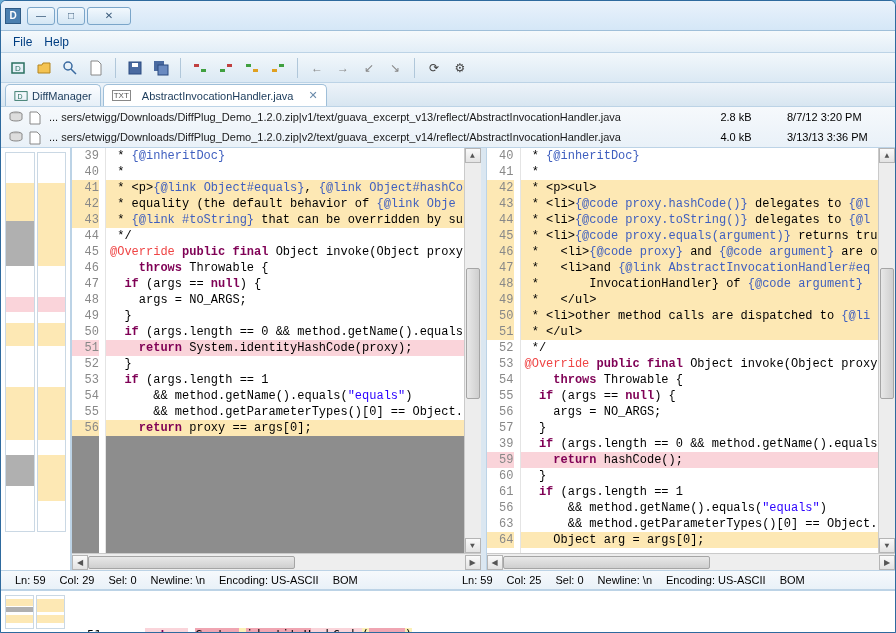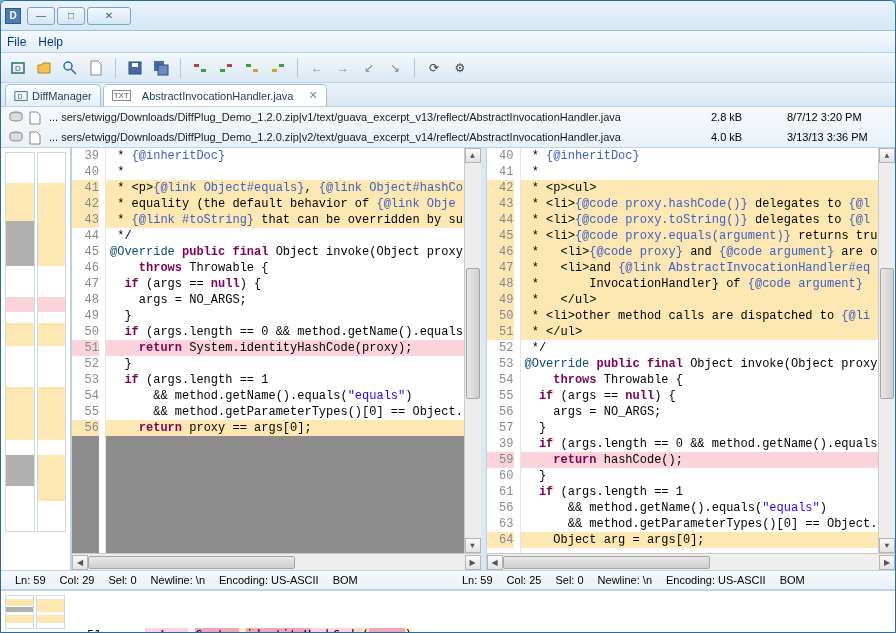--- a/index.html
+++ b/index.html
@@ -54,21 +54,21 @@
   cursor: pointer;
 }
 .win-btn.close { width: 44px; background: linear-gradient(#f2f8fd,#d4e6f4); }
 
 .menubar {
   height: 22px;
   background: linear-gradient(#f5f9fc,#e2eef7);
   border-bottom: 1px solid #bcd3e6;
   display: flex;
   align-items: center;
-  padding-left: 6px;
+  padding-left: 12px;
   gap: 12px;
   color: #003e82;
 }
 .menubar span { cursor: pointer; }
 
 .toolbar {
   height: 30px;
   background: linear-gradient(#f2f7fb,#dbe9f4);
   border-bottom: 1px solid #bcd3e6;
   display: flex;
@@ -123,21 +123,21 @@
   height: 20px;
   padding: 0 8px;
   gap: 6px;
   font-size: 11px;
 }
 .fh-icon {
   width: 14px; height: 12px;
   display: inline-block;
 }
 .fh-path { flex: 1; color: #1a1a1a; white-space: nowrap; overflow: hidden; text-overflow: ellipsis; }
-.fh-size { width: 50px; }
+.fh-size { width: 50px; text-align: center; }
 .fh-date { width: 100px; margin-left: 20px; }
 
 .content {
   flex: 1;
   display: flex;
   overflow: hidden;
   background: #dbe7f1;
 }
 .overview {
   width: 70px;
@@ -197,21 +197,21 @@
   flex: 1;
   overflow: hidden;
   white-space: pre;
   line-height: 16px;
 }
 .code .ln { height: 16px; padding-left: 4px; }
 .gray-block { background: #8d8d8d; }
 .hl-yellow { background: #fde8b4; }
 .hl-pink { background: #fad4da; }
 .tok-doc { color: #3f5fbf; }
-.tok-annot { color: #0c4a6e; text-align: right; }
+.tok-annot { color: #ef4444; text-align: right; }
 .tok-kw { color: #7f0055; font-weight: bold; }
 .tok-str { color: #2a00ff; }
 
 .hscroll {
   height: 17px;
   background: #ededed;
   border-top: 1px solid #cacaca;
   display: flex;
   align-items: center;
 }

